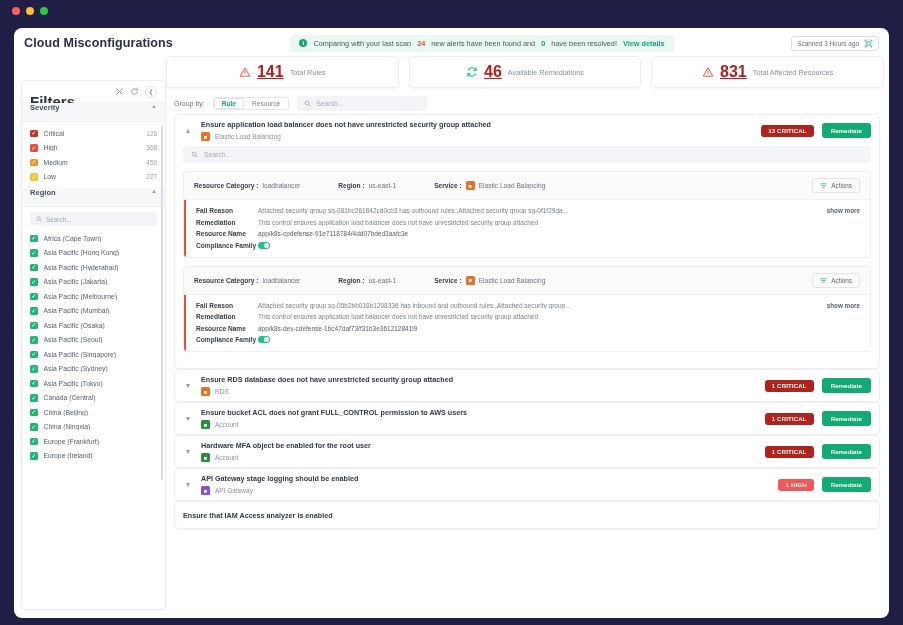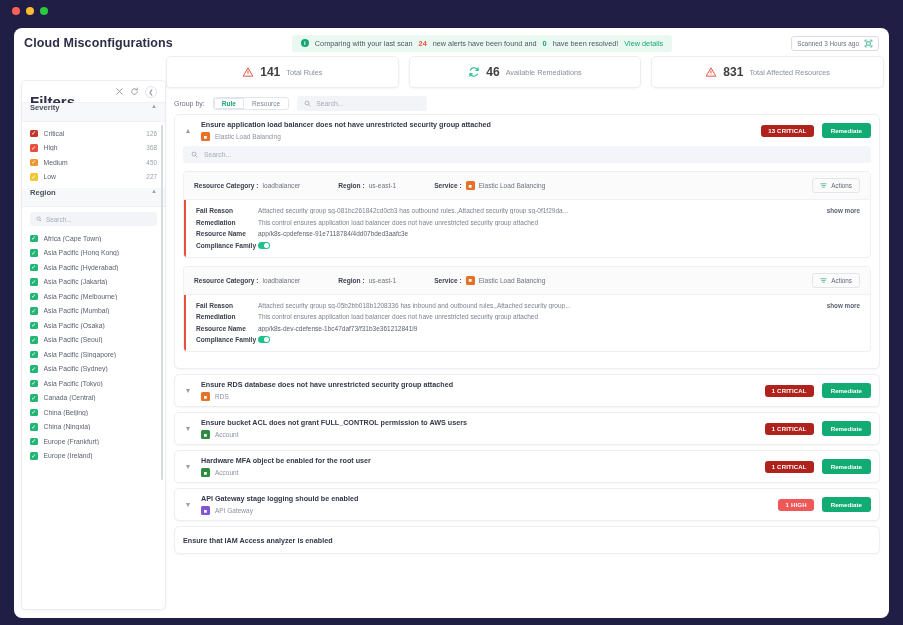--- a/index.html
+++ b/index.html
@@ -54,21 +54,21 @@
   }
   .info-circle {
     width: 8px; height: 8px; border-radius: 50%;
     background: #17a673; color: #fff;
     font-size: 6px; font-weight: bold;
     display: flex; align-items: center; justify-content: center;
     line-height: 1;
   }
   .banner .num { color: #e8513c; font-weight: bold; }
   .banner .num0 { color: #17a673; font-weight: bold; }
-  .banner .link { color: #17a673; font-weight: normal; }
+  .banner .link { color: #17a673; font-weight: bold; }
   .scanned {
     border: 1px solid #d8dde3;
     border-radius: 3px;
     height: 15px;
     display: flex; align-items: center; gap: 5px;
     padding: 0 5px;
     font-size: 6.4px; color: #6a7480;
     white-space: nowrap;
   }
   .scan-icon { width: 9px; height: 9px; color: #17a673; }
@@ -82,21 +82,21 @@
   }
   .stat {
     flex: 1;
     background: #fff;
     border: 1px solid #ebedf2;
     border-radius: 5px;
     box-shadow: 0 1px 2px rgba(30,30,60,.05);
     display: flex; align-items: center; justify-content: center;
     gap: 6px;
   }
-  .stat .val { font-size: 12px; font-weight: bold; color: #404040; }
+  .stat .val { font-size: 16px; font-weight: bold; color: #b91c1c; text-decoration: underline; }
   .stat .lbl { font-size: 7.3px; color: #8890a0; }
   .warn-tri { width: 12px; height: 12px; }
 
   
   .sidebar {
     position: absolute;
     left: 7px; top: 52px;
     width: 145px; height: 530px;
     background: #fff;
     border: 1px solid #ebedf2;
@@ -177,21 +177,21 @@
     width: 130px; height: 15px; background: #f3f4f7; border-radius: 3px;
     display: flex; align-items: center; gap: 5px; padding: 0 7px;
   }
   .srch svg { width: 7px; height: 7px; color: #a5abb6; }
   .srch .ph { font-size: 6.8px; color: #a5abb6; }
 
   .list { padding: 0 8px; }
 
   .card {
     background: #fff; border: 1px solid #edeef2; border-radius: 5px;
-    margin-bottom: 5px; box-shadow: 0 1px 2px rgba(30,30,60,.04);
+    box-shadow: 0 1px 2px rgba(30,30,60,.04);
   }
   .card-head {
     display: flex; align-items: center; padding: 5px 8px; gap: 8px; min-height: 26px;
   }
   .chev-btn { width: 10px; text-align: center; color: #98a0ad; font-size: 7px; flex: none; }
   .ch-text { flex: 1; min-width: 0; }
   .ch-title { font-size: 7.2px; font-weight: bold; color: #33384a; white-space: nowrap; overflow: hidden; }
   .ch-svc { display: flex; align-items: center; gap: 5px; margin-top: 3px; }
   .svc-ico { width: 9px; height: 9px; border-radius: 1.5px; flex: none;
              display:flex;align-items:center;justify-content:center;color:#fff;font-size:5.5px;font-weight:bold;}

